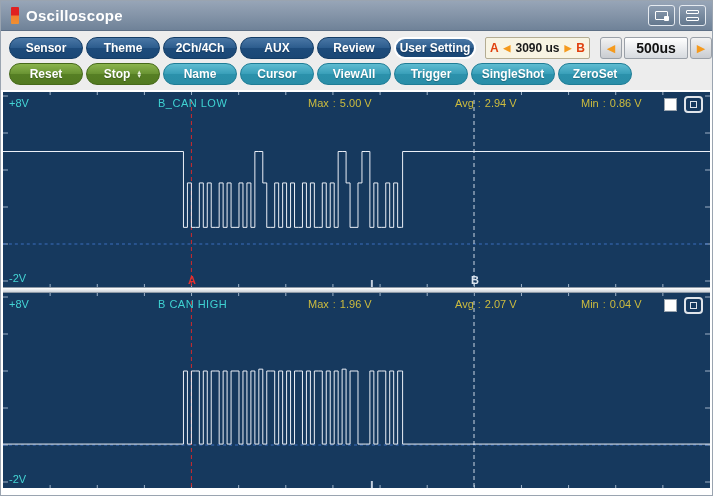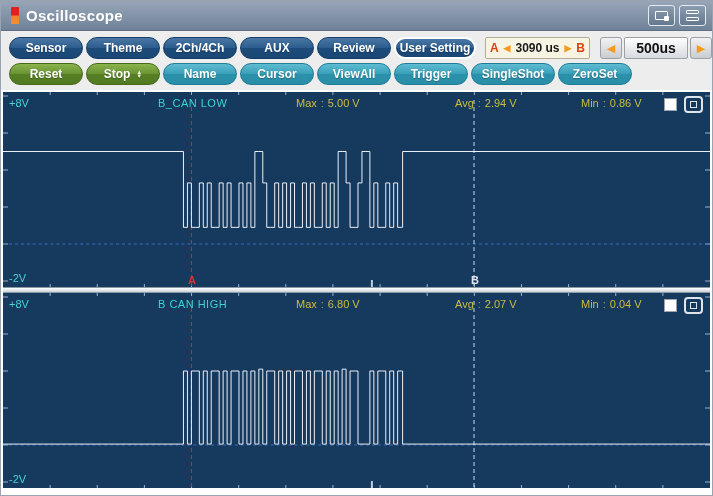--- a/index.html
+++ b/index.html
@@ -74,21 +74,21 @@
   .scope-wrap { flex:1; background:#fff; padding:2px; display:flex; flex-direction:column; }
   .channel { position:relative; height:195px; background:#16395e; overflow:hidden; }
   .channel svg { position:absolute; left:0; top:0; }
   .ch-sep { height:6px; background: linear-gradient(180deg,#ffffff,#cdd3da); border-top:1px solid #8d99a6; border-bottom:1px solid #8d99a6; }
   .lbl { position:absolute; font-size:11px; line-height:12px; white-space:nowrap; }
   .lbl-vtop { left:6px; top:5px; color:#44d4d4; }
   .lbl-vbot { left:6px; bottom:3px; color:#44d4d4; }
   .lbl-name { left:155px; top:5px; color:#3fd2d2; letter-spacing:.5px; }
   .meas { position:absolute; top:5px; color:#cdbc3e; font-size:11px; }
   .meas .sep { margin:0 4px; color:#a99c3a; }
-  .meas-max { left:293px; } .meas-avg { left:452px; } .meas-min { left:578px; }
+  .meas-max { left:305px; } .meas-avg { left:452px; } .meas-min { left:578px; }
   .chk-area { position:absolute; top:4px; right:7px; display:flex; align-items:center; gap:7px; }
   .chk-square { width:13px; height:13px; background:#fff; border:1px solid #9aa4ae; cursor:pointer; }
   .chk-button { width:19px; height:17px; border:2px solid #dfe4ea; border-radius:4px; display:flex; align-items:center; justify-content:center; cursor:pointer; }
   .chk-button span { display:block; width:7px; height:7px; border:1px solid #dfe4ea; }
   .cursor-lbl { position:absolute; bottom:1px; font-size:11px; font-weight:bold; }
   .cursor-a-lbl { left:185px; color:#e23030; }
   .cursor-b-lbl { left:468px; color:#dbe4ef; }
 </style>
 </head>
 <body>
@@ -270,21 +270,21 @@
           <line x1="0" y1="4" x2="5" y2="4" stroke="#9fb2c8" stroke-width="1"></line>
           <line x1="708" y1="4" x2="713" y2="4" stroke="#9fb2c8" stroke-width="1"></line>
           <line x1="0" y1="152" x2="713" y2="152" stroke="#3a6fc0" stroke-width="1" stroke-dasharray="3,3"></line>
           <line x1="190" y1="8" x2="190" y2="194" stroke="#d42a2a" stroke-width="1" stroke-dasharray="4,3"></line>
           <line x1="475" y1="8" x2="475" y2="194" stroke="#cdd9e6" stroke-width="1" stroke-dasharray="4,3"></line>
           <polyline points="0,151.075 182,151.075 182,78 186,78 186,151.075 190,151.075 190,78 194,78 194,78 198,78 198,151.075 202,151.075 202,78 206,78 206,151.075 210,151.075 210,78 214,78 214,78 218,78 218,151.075 222,151.075 222,78 226,78 226,151.075 230,151.075 230,78 234,78 234,78 238,78 238,151.075 242,151.075 242,78 246,78 246,151.075 250,151.075 250,78 254,78 254,151.075 258,151.075 258,76.15 262,76.15 262,151.075 266,151.075 266,78 270,78 270,78 274,78 274,151.075 278,151.075 278,78 282,78 282,151.075 286,151.075 286,78 290,78 290,151.075 294,151.075 294,78 298,78 298,78 302,78 302,151.075 306,151.075 306,78 310,78 310,151.075 314,151.075 314,78 318,78 318,78 322,78 322,151.075 326,151.075 326,78 330,78 330,151.075 334,151.075 334,78 338,78 338,151.075 342,151.075 342,76.15 346,76.15 346,151.075 350,151.075 350,78 354,78 354,78 358,78 358,151.075 362,151.075 362,151.075 366,151.075 366,151.075 370,151.075 370,78 374,78 374,151.075 378,151.075 378,78 382,78 382,78 386,78 386,151.075 390,151.075 390,78 394,78 394,151.075 398,151.075 398,78 402,78 402,78 403,78 403,151.075 713,151.075" fill="none" stroke="#edf1f8" stroke-width="1"></polyline>
         </svg>
       <div class="lbl lbl-vtop">+8V</div>
       <div class="lbl lbl-name">B CAN HIGH</div>
       <div class="meas meas-max">
-        <span>Max</span><span class="sep">:</span><span>6.80 V</span>
+        <span>Max</span><span class="sep">:</span><span>1.96 V</span>
       </div>
       <div class="meas meas-avg">
         <span>Avg</span><span class="sep">:</span><span>2.07 V</span>
       </div>
       <div class="meas meas-min">
         <span>Min</span><span class="sep">:</span><span>0.04 V</span>
       </div>
       <div class="chk-area">
         <div class="chk-square"></div>
         <div class="chk-button">

